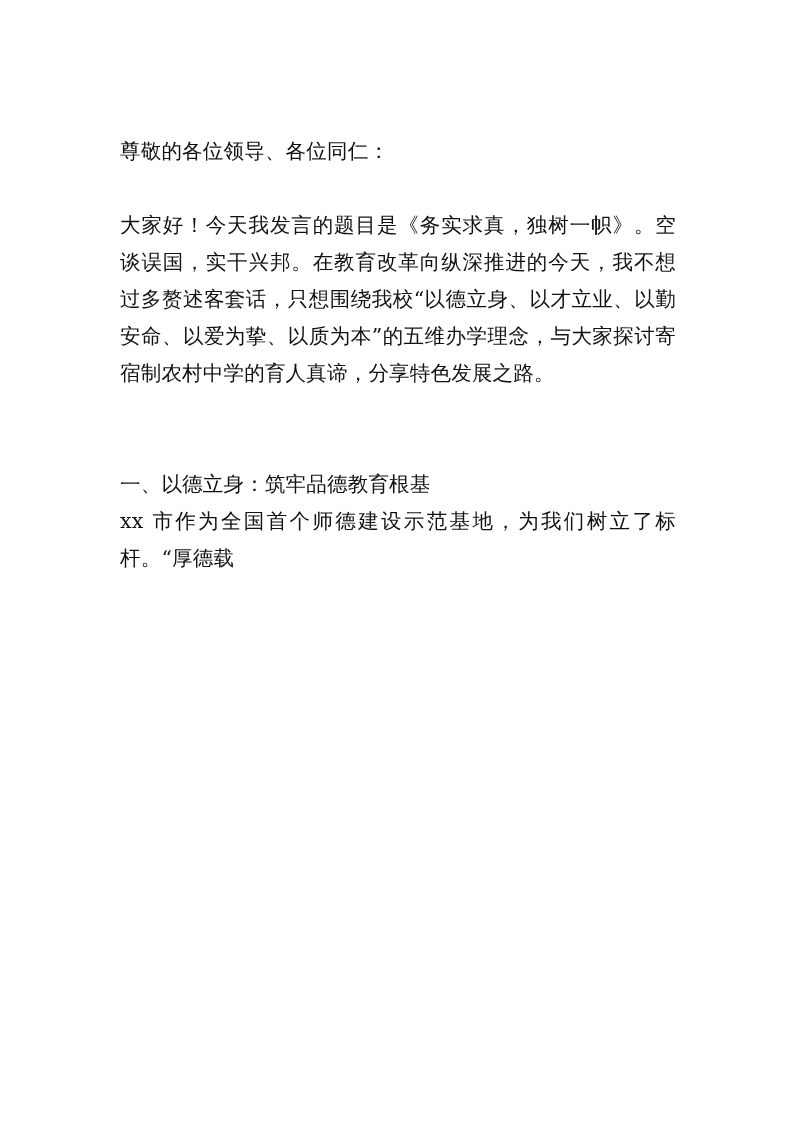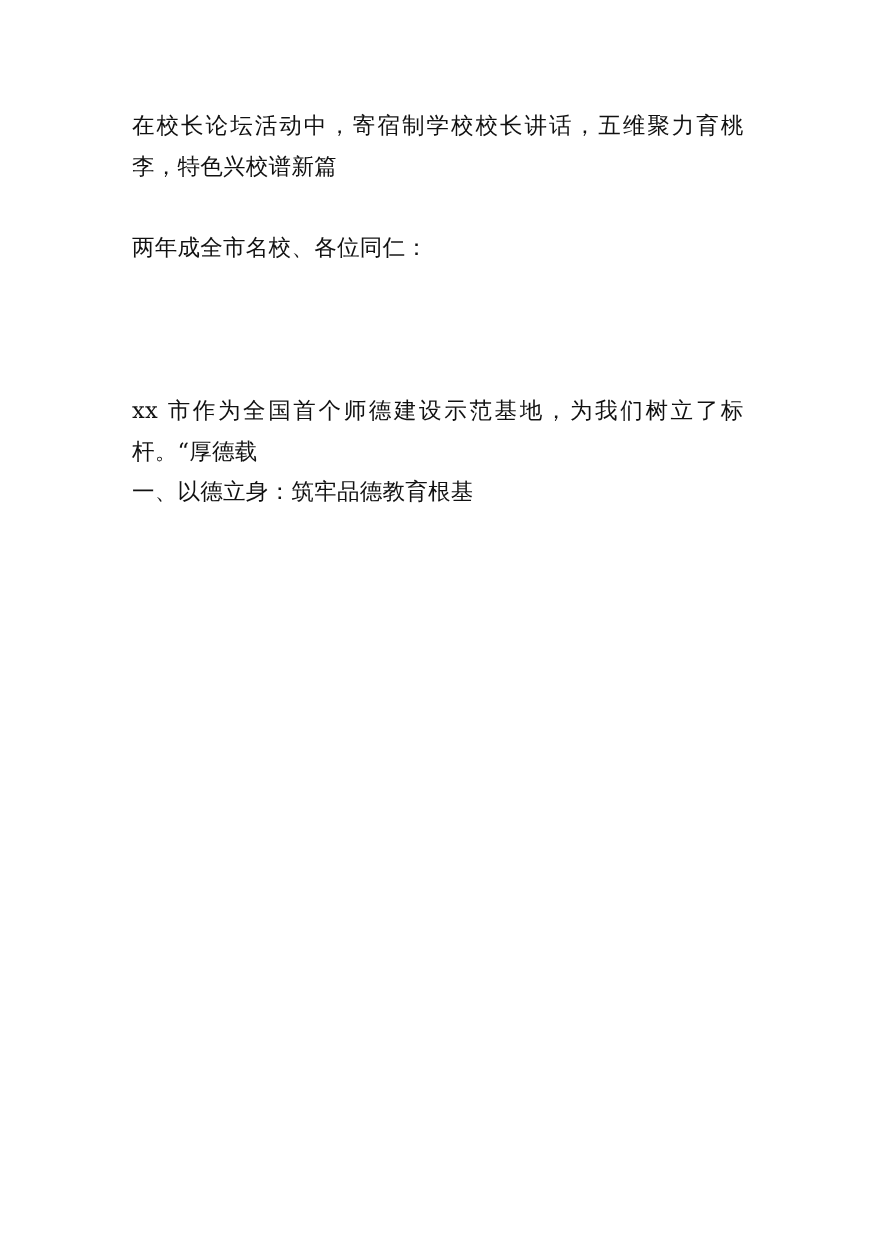--- a/index.html
+++ b/index.html
@@ -31,21 +31,21 @@
       letter-spacing: 0.2px;
     }
     .gap { height: 37px; }
     .title { }
     .heading { }
   </style>
 </head>
 <body>
 
 <div class="page">
-  <p class="para title">在校长论坛活动中，寄宿制学校校长讲话，五维聚力育桃李，特色兴校谱新篇</p>
   <div class="gap"></div>
-  <p class="para">两年成全市名校、各位同仁：</p>
+  <p class="para">尊敬的各位领导、各位同仁：</p>
+  <div class="gap"></div>
+  <p class="para">大家好！今天我发言的题目是《务实求真，独树一帜》。空谈误国，实干兴邦。在教育改革向纵深推进的今天，我不想过多赘述客套话，只想围绕我校“以德立身、以才立业、以勤安命、以爱为挚、以质为本”的五维办学理念，与大家探讨寄宿制农村中学的育人真谛，分享特色发展之路。</p>
   <div class="gap"></div>
   <div class="gap"></div>
-  <div class="gap"></div>
+  <p class="para heading">一、以德立身：筑牢品德教育根基</p>
   <p class="para">xx 市作为全国首个师德建设示范基地，为我们树立了标杆。“厚德载</p>
-  <p class="para heading">一、以德立身：筑牢品德教育根基</p>
 </div>
 
 </body></html>

